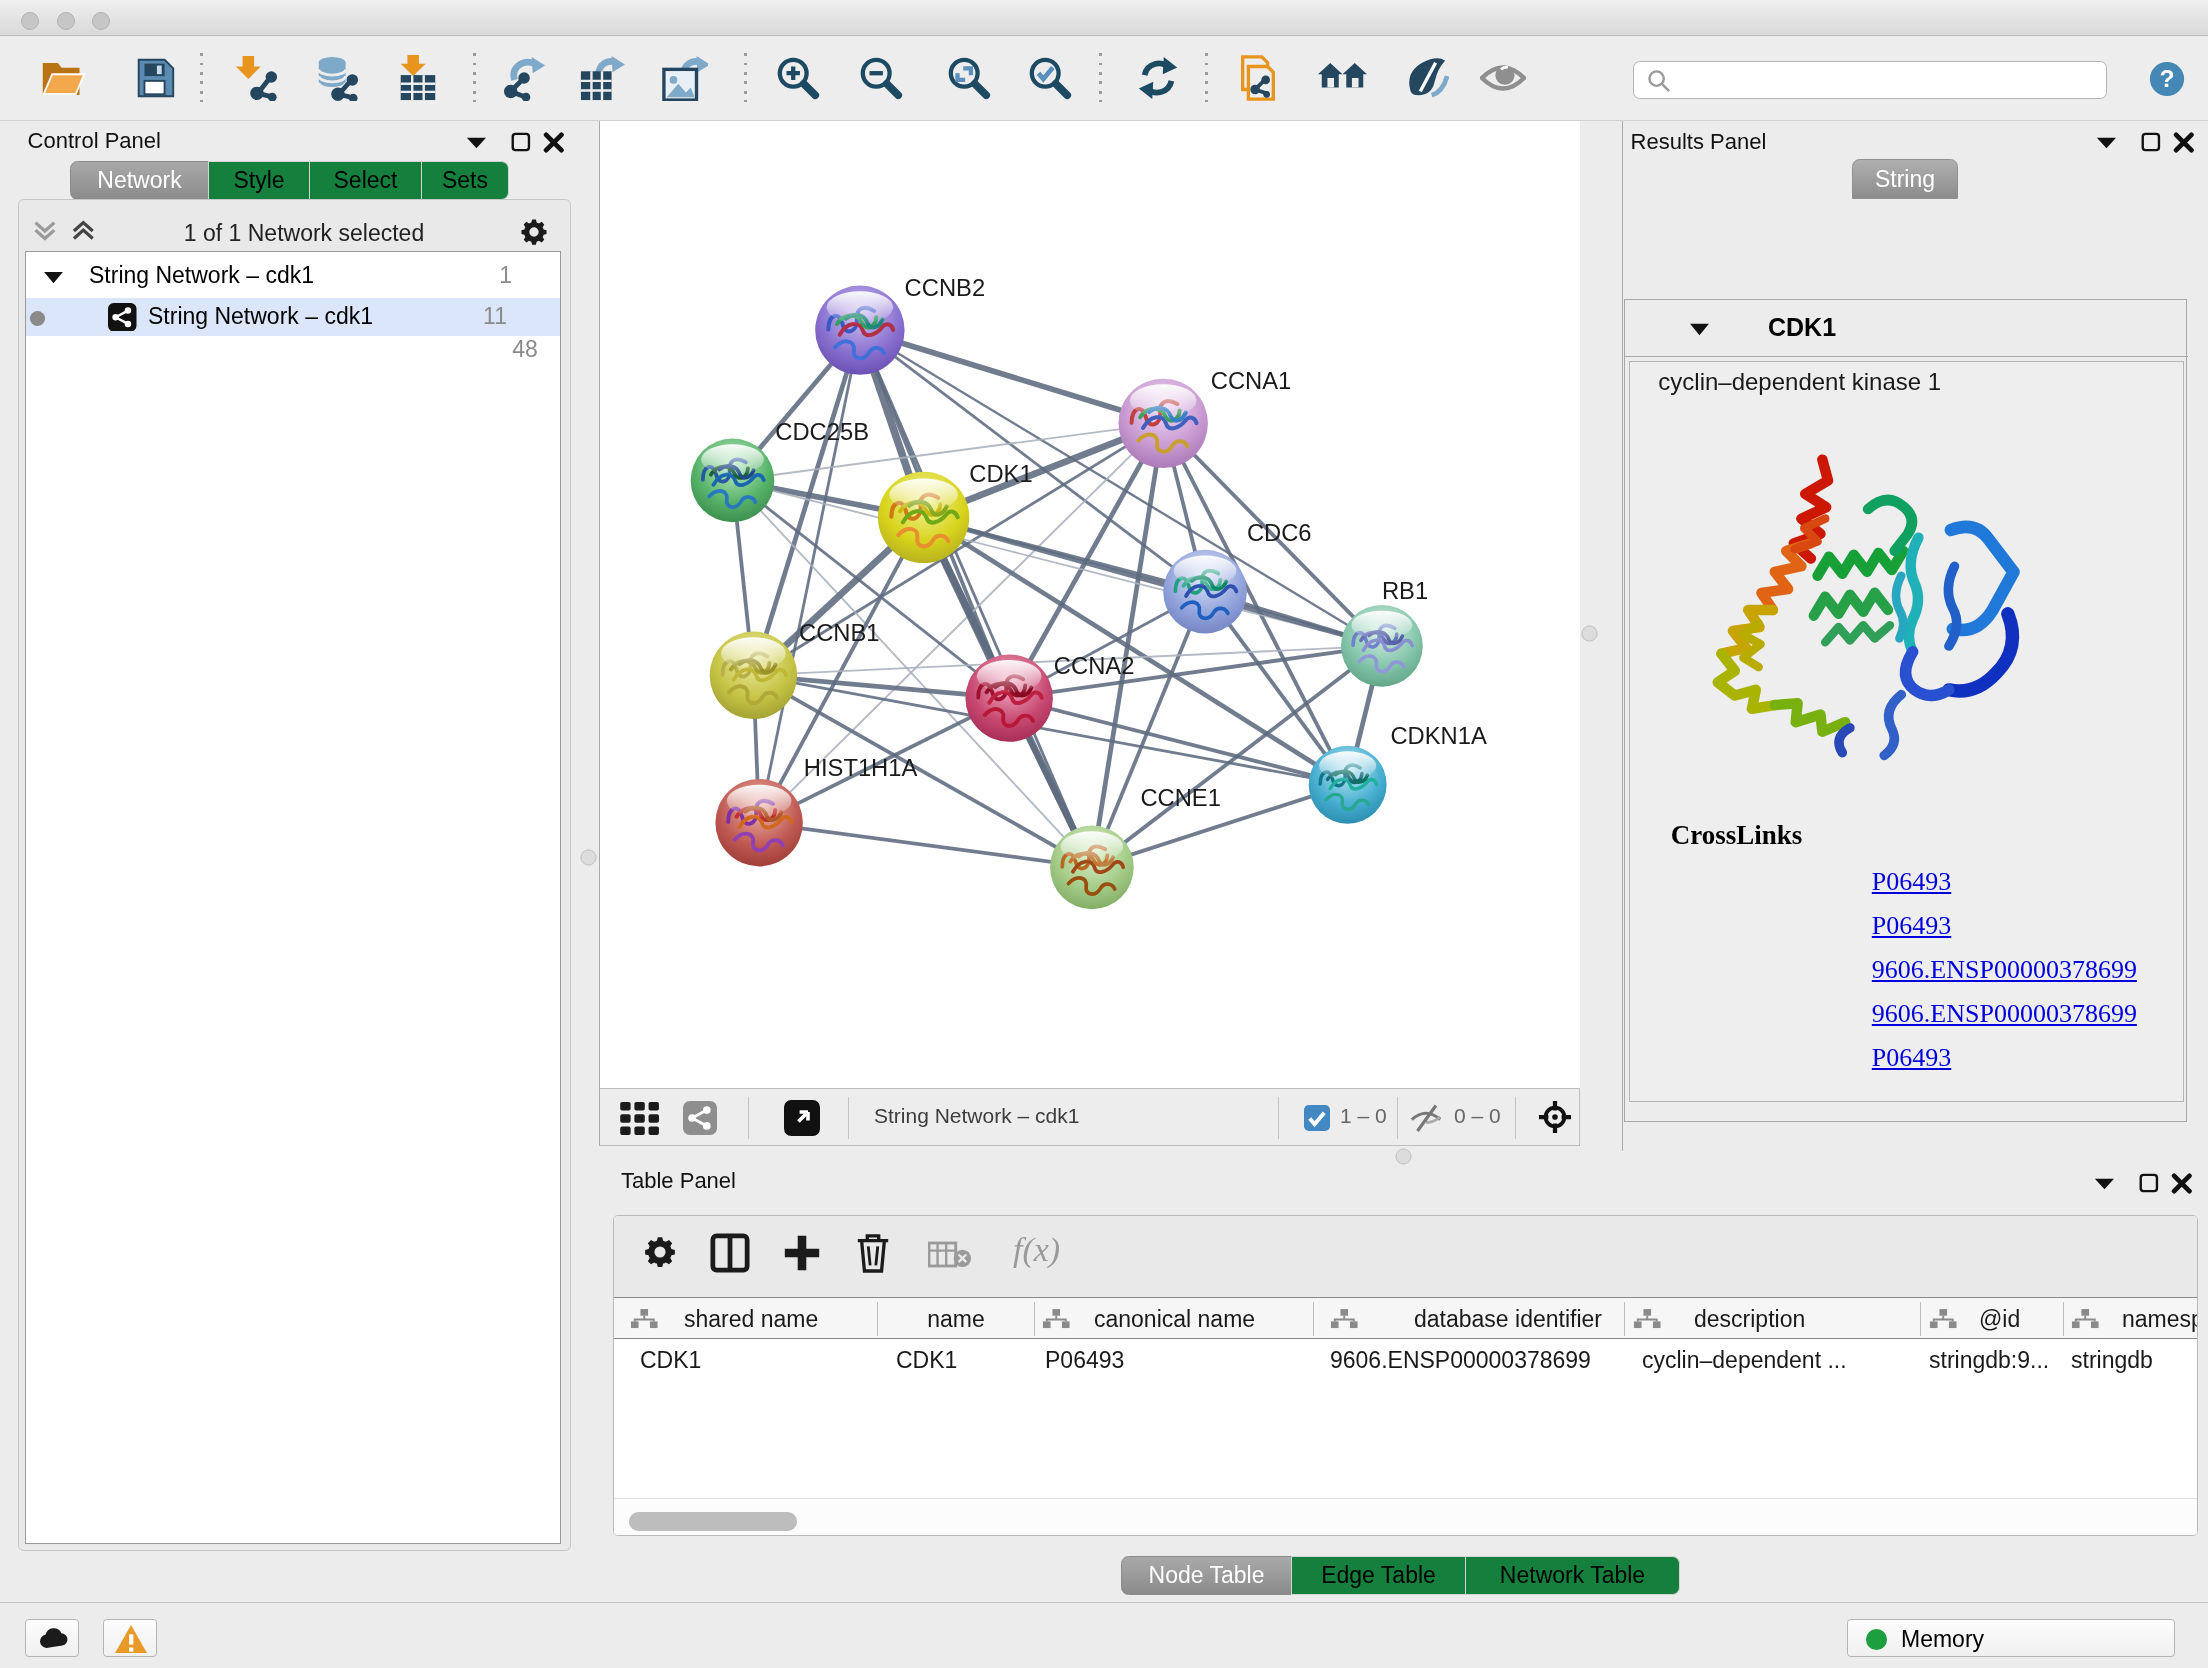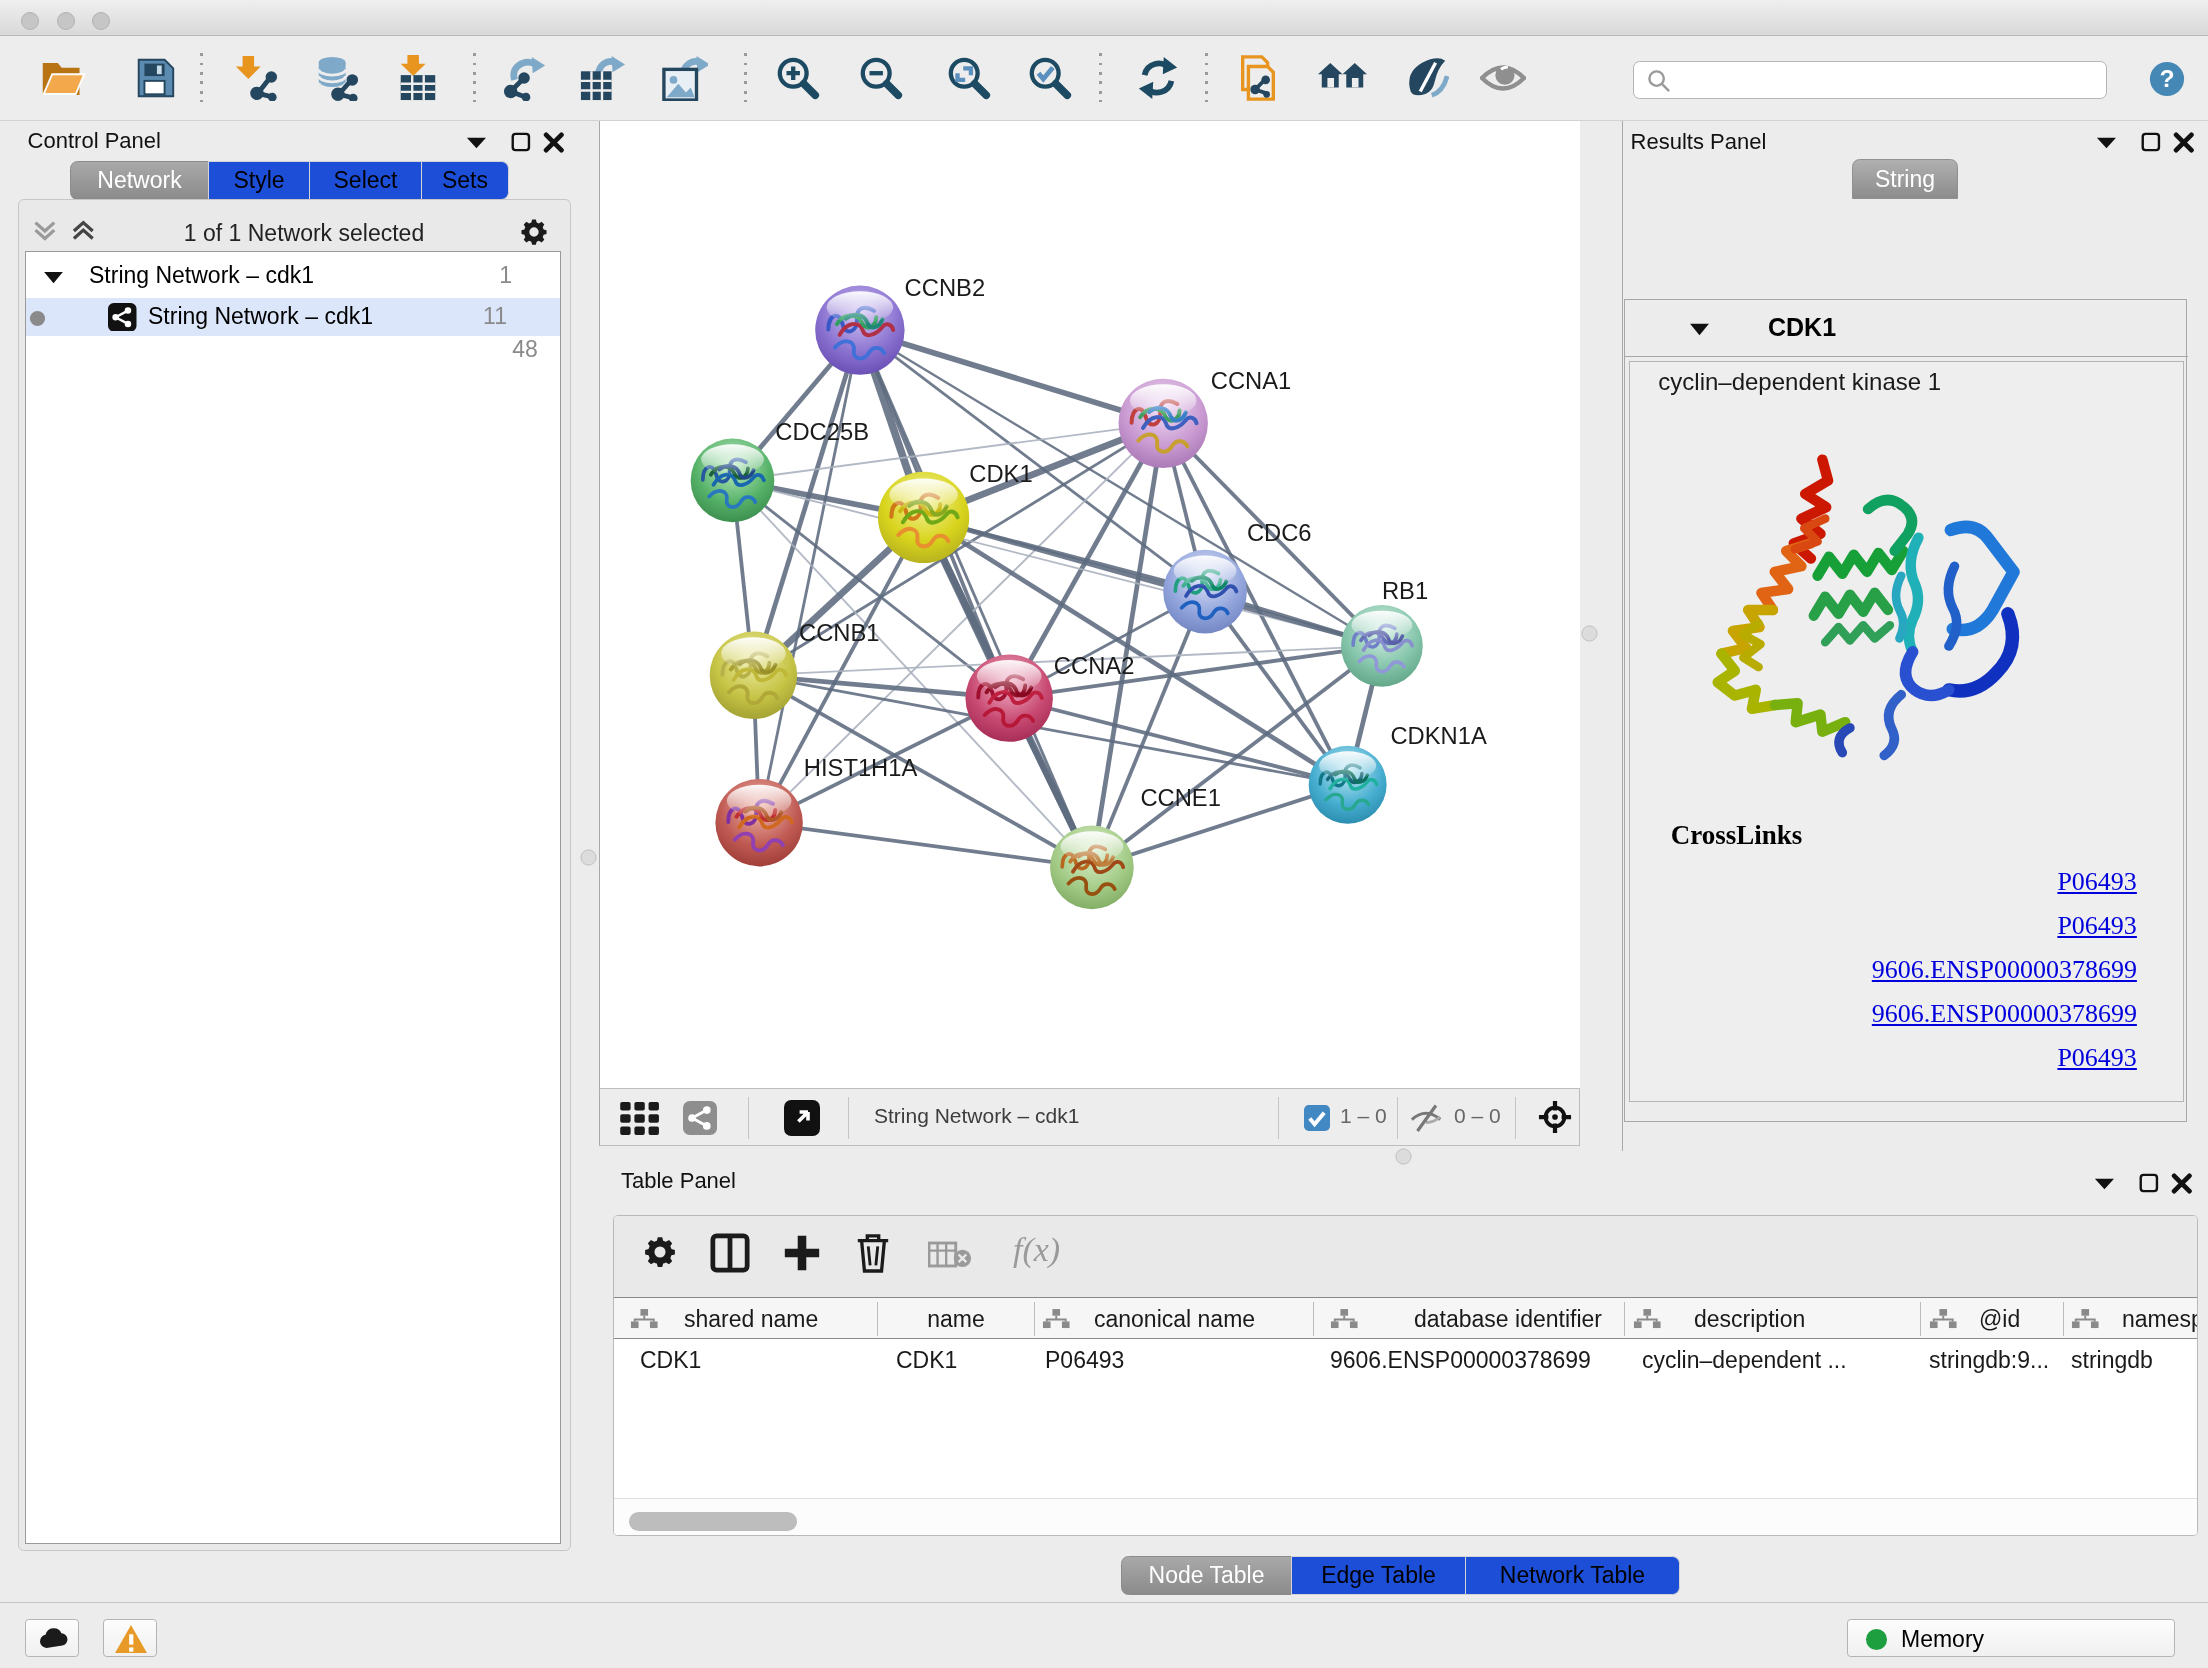--- a/index.html
+++ b/index.html
@@ -15,21 +15,21 @@
 .tsep { position:absolute; top:52px; width:2.9px; height:49px;
   background-image:repeating-linear-gradient(#9a9a9a 0 2.9px, transparent 2.9px 9.5px); top:17px; }
 .ticon { position:absolute; top:19px; }
 #searchbox { position:absolute; left:1633px; top:25px; width:474px; height:38px;
   background:#fff; border:1px solid #b5b5b5; border-radius:6.7px; }
 #helpbtn { position:absolute; left:2148px; top:24px; }
 
 .phead { font-size:22px; color:#111; }
 
 .tabrow { position:absolute; display:flex; }
-.tab { height:39px; background:#1d4ed8; border:1px solid #d4d4d4; color:#000;
+.tab { height:39px; background:#15803d; border:1px solid #d4d4d4; color:#000;
   font-size:23px; display:flex; align-items:center; justify-content:center; margin-left:-1px; }
 .tab.sel { background:linear-gradient(#a9a9a9,#8b8b8b); color:#fff; border-color:#8b8b8b; }
 .tab.first { border-radius:7.6px 0 0 7.6px; margin-left:0; }
 .tab.last { border-radius:0 7.6px 7.6px 0; }
 #canvas { position:absolute; left:599px; top:121px; width:981px; height:967px;
   background:#fff; border-left:1px solid #a9a9a9; }
 #canvasbar { position:absolute; left:599px; top:1088px; width:981px; height:58px;
   background:#ededed; border:1px solid #bdbdbd; border-left:1px solid #a9a9a9; }
 #resultspanel { position:absolute; left:1622px; top:121px; width:587px; height:1030px; background:#ececec; border-left:1.9px solid #a9a9a9;}
 #statusbar { position:absolute; left:0; top:1602px; width:2208px; height:67px;
@@ -560,21 +560,21 @@
     <rect x="50" y="2" width="17" height="17" rx="3" fill="none" stroke="#111" stroke-width="2.5"></rect>
     <path d="M85 3 L101 19 M101 3 L85 19" stroke="#111" stroke-width="5" stroke-linecap="round"></path>
   </svg>
   <div class="abs" style="left:229px; top:38px; width:106px; height:40px; background:linear-gradient(#b0b0b0,#8c8c8c); border:1px solid #909090; border-radius:7.6px 7.6px 0 0; color:#fff; font-size:23px; text-align:center; line-height:38px;">String</div>
   <div class="abs" style="left:1px; top:178px; width:563px; height:823px; border:1px solid #a8a8a8; background:#ececec;">
     <svg class="abs" style="left:63px; top:21px" width="23" height="17" viewBox="0 0 24 18">
         <polygon points="2,3 22,3 12,15" fill="#111"></polygon>
       </svg>
     <div class="abs" style="left:143px; top:13.3px; font-size:25px; font-weight:bold; color:#000;">CDK1</div>
     <div class="abs" style="left:0px; top:56px; width:563px; height:1px; background:#a8a8a8;"></div>
-    <div class="abs" style="left:3.8px; top:61px; width:555px; height:741px; border:1px solid #b4b4b4; background:#eeeeee;text-align:right;">
+    <div class="abs" style="left:3.8px; top:61px; width:555px; height:741px; border:1px solid #b4b4b4; background:#eeeeee;">
       <div class="abs" style="left:28.5px; top:5.7px; font-size:24px; color:#1a1a1a;">cyclin–dependent kinase 1</div>
       <svg class="abs" style="left:43px; top:90px" width="371" height="314" viewBox="0 0 390 330">
         <g fill="none" stroke-linecap="round" stroke-linejoin="round">
           <path d="M163 30 l-6 -22 M163 30 l-24 14 22 14 -26 12 20 16 -28 10 18 16" stroke="#cc1800" stroke-width="11"></path>
           <path d="M145 96 l-26 8 16 16 -28 6 14 18 -28 4 12 18" stroke="#e06414" stroke-width="11"></path>
           <path d="M160 70 l-22 10 14 14 -24 8" stroke="#d84810" stroke-width="9"></path>
           <path d="M105 166 l-26 0 12 18 -28 4 14 18 -26 6" stroke="#c8a400" stroke-width="11"></path>
           <path d="M90 180 l-16 12 18 10 -18 14 16 10" stroke="#b8ac00" stroke-width="9"></path>
           <path d="M51 212 l14 18 -18 12 18 14 22 -6 -4 20 24 -4" stroke="#a8b400" stroke-width="11"></path>
           <path d="M107 266 l24 -2 -2 20 26 -8 2 18 24 -10" stroke="#78b010" stroke-width="11"></path>

